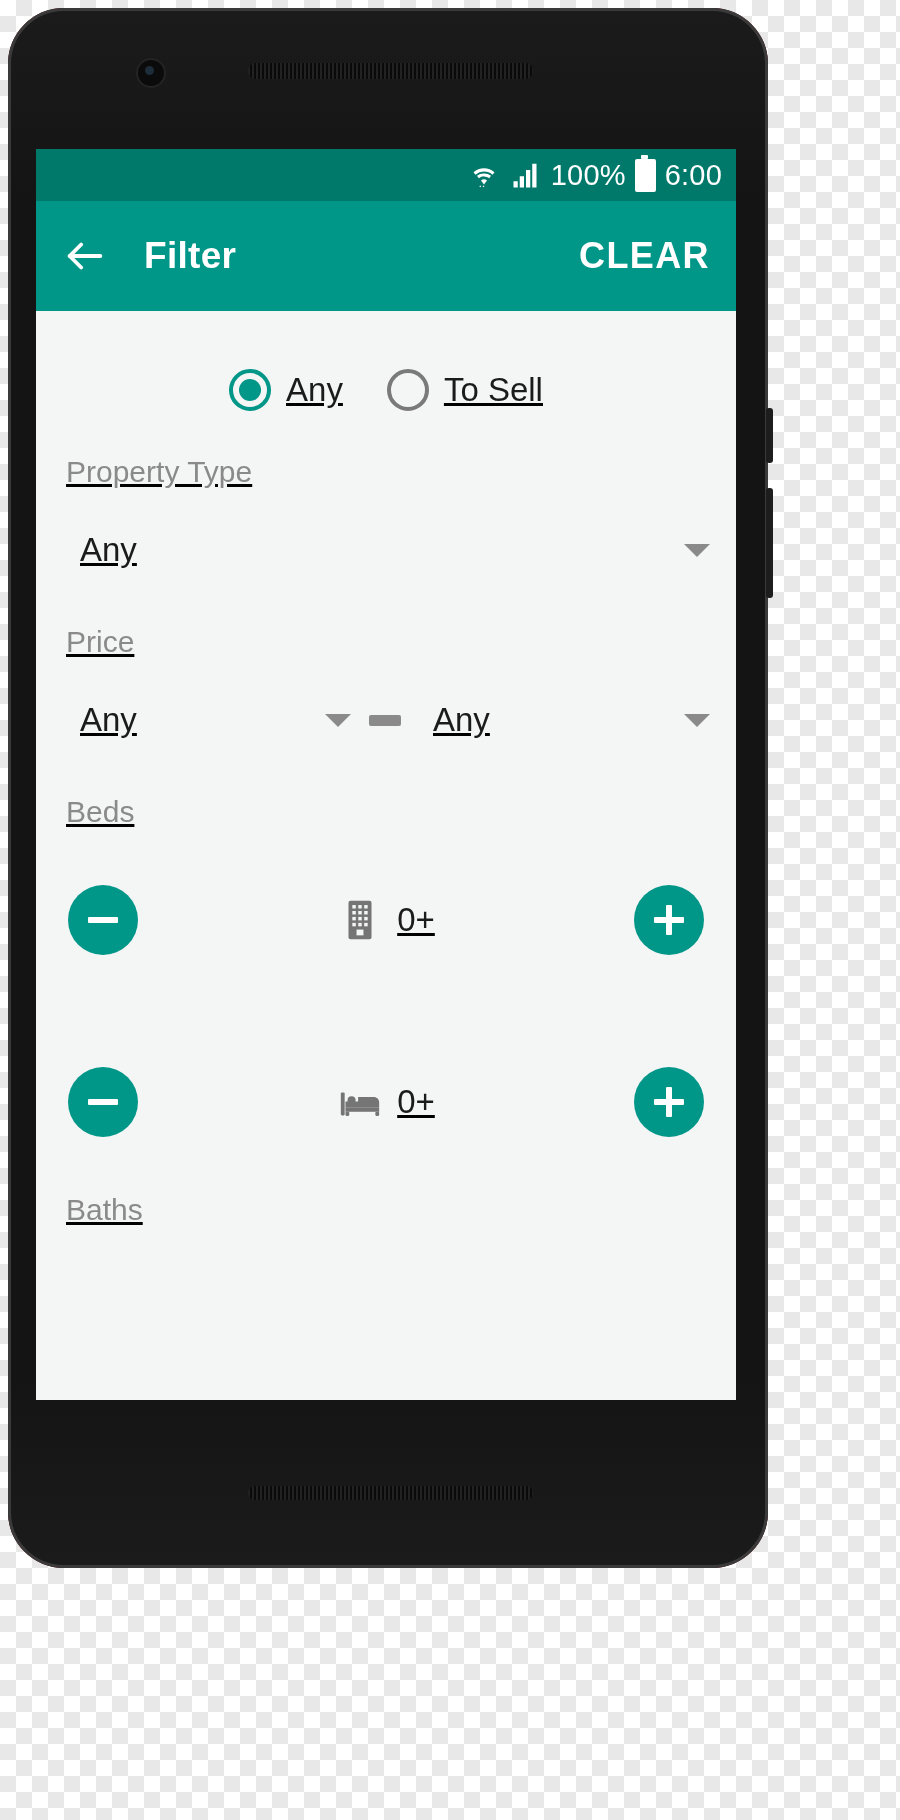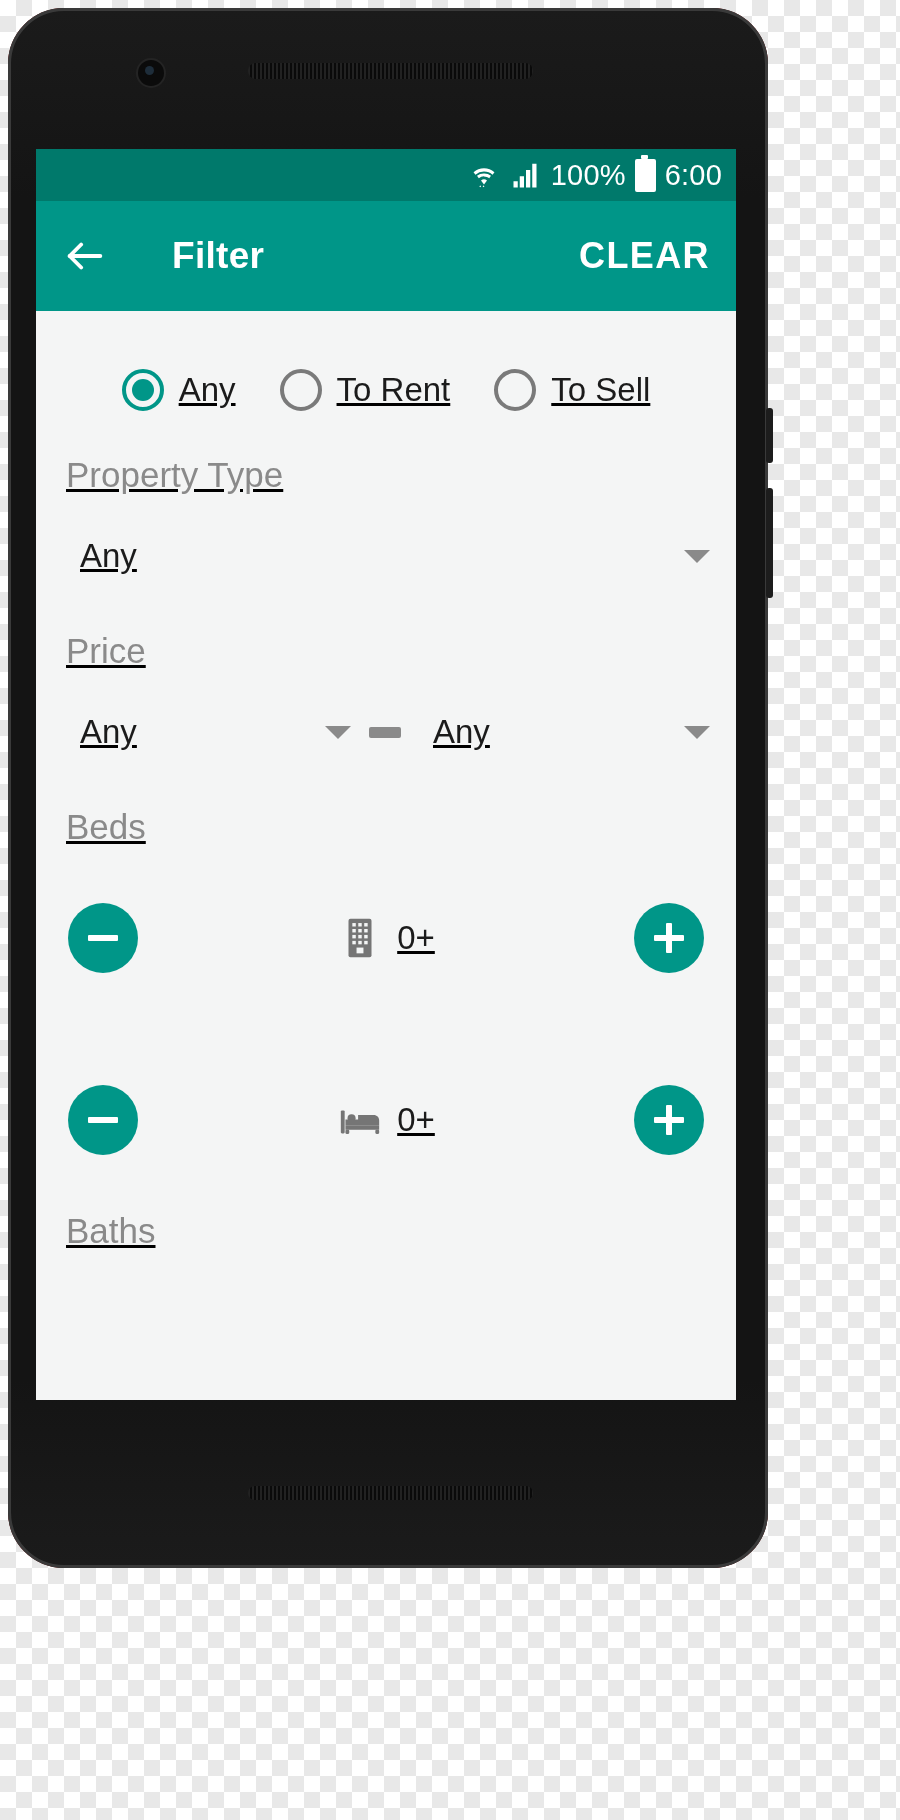--- a/index.html
+++ b/index.html
@@ -87,21 +87,21 @@
 
   
   #appbar{
     height:110px;background:#009688;
     display:flex;align-items:center;
     padding:0 26px;box-sizing:border-box;
     color:#ffffff;
   }
   #back-arrow{width:46px;height:46px;flex:0 0 auto;}
   #appbar-title{
-    font-size:37px;font-weight:bold;margin-left:64px;letter-spacing:.3px;
+    font-size:37px;font-weight:bold;margin-left:36px;letter-spacing:.3px;
   }
   #clear-btn{
     margin-left:auto;font-size:36px;font-weight:bold;letter-spacing:1.4px;
     cursor:pointer;
   }
 
   
   #content{padding:0 0 0 0;text-decoration:underline;}
 
   
@@ -115,21 +115,21 @@
     border:4px solid #7a7a7a;box-sizing:border-box;
     display:flex;align-items:center;justify-content:center;
     flex:0 0 auto;
   }
   .radio-ring.on{border-color:#009688;}
   .radio-dot{width:22px;height:22px;border-radius:50%;background:#009688;}
   .radio-label{font-size:33px;color:#1b1b1b;margin-left:15px;white-space:nowrap;}
 
   
   .section-label{
-    font-size:35px;color:#8a8a8a;padding:0 8px 0 30px;
+    font-size:30px;color:#8a8a8a;padding:0 8px 0 30px;
   }
   .gap-a{height:42px;}
   .gap-b{height:56px;}
 
   
   .dd-row{display:flex;align-items:center;padding:0 26px 0 30px;}
   .dd{
     display:flex;align-items:center;cursor:pointer;
   }
   .dd-val{font-size:33px;color:#1b1b1b;padding-left:14px;}
@@ -210,24 +210,20 @@
     </div>
 
     <div id="content">
 
       <div id="radio-row">
         <div class="radio-opt">
           <span class="radio-ring on">
             <span class="radio-dot"></span>
           </span>
           <span class="radio-label">Any</span>
-        </div>
-        <div class="radio-opt">
-          <span class="radio-ring"></span>
-          <span class="radio-label">To Rent</span>
         </div>
         <div class="radio-opt">
           <span class="radio-ring"></span>
           <span class="radio-label">To Sell</span>
         </div>
       </div>
 
       <div class="section-label">Property Type</div>
       <div class="gap-a"></div>
       <div class="dd-row">

